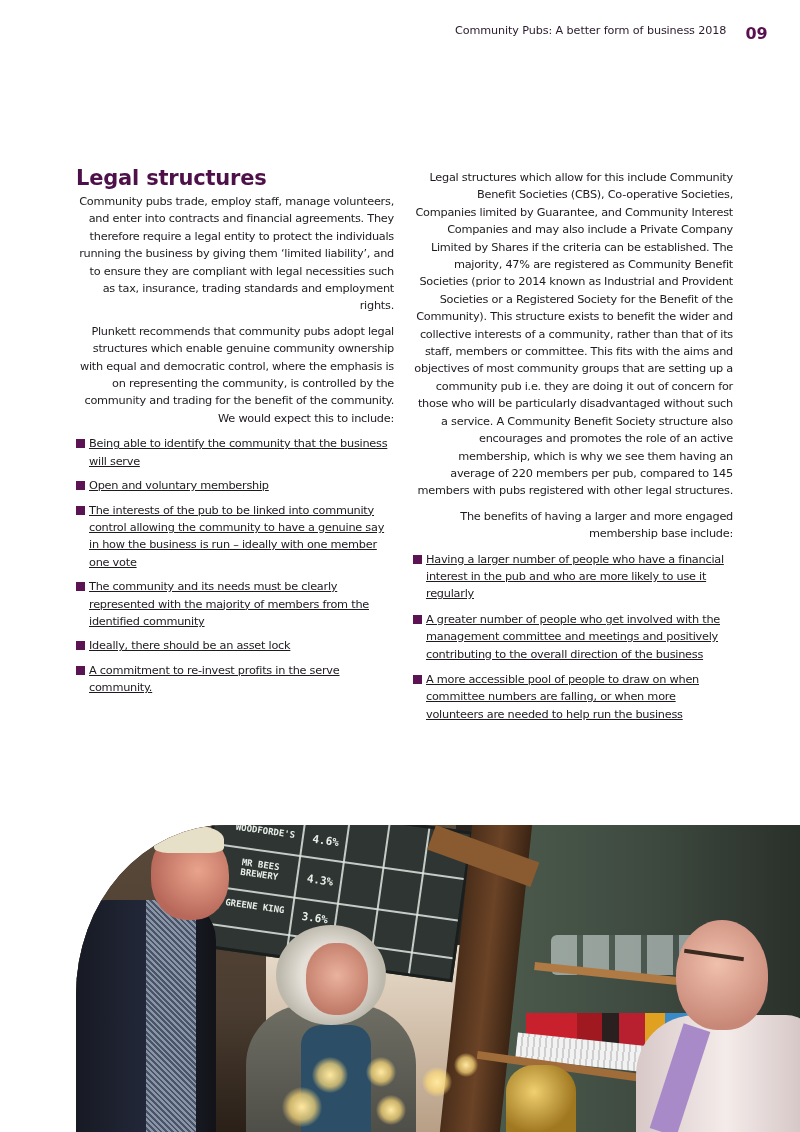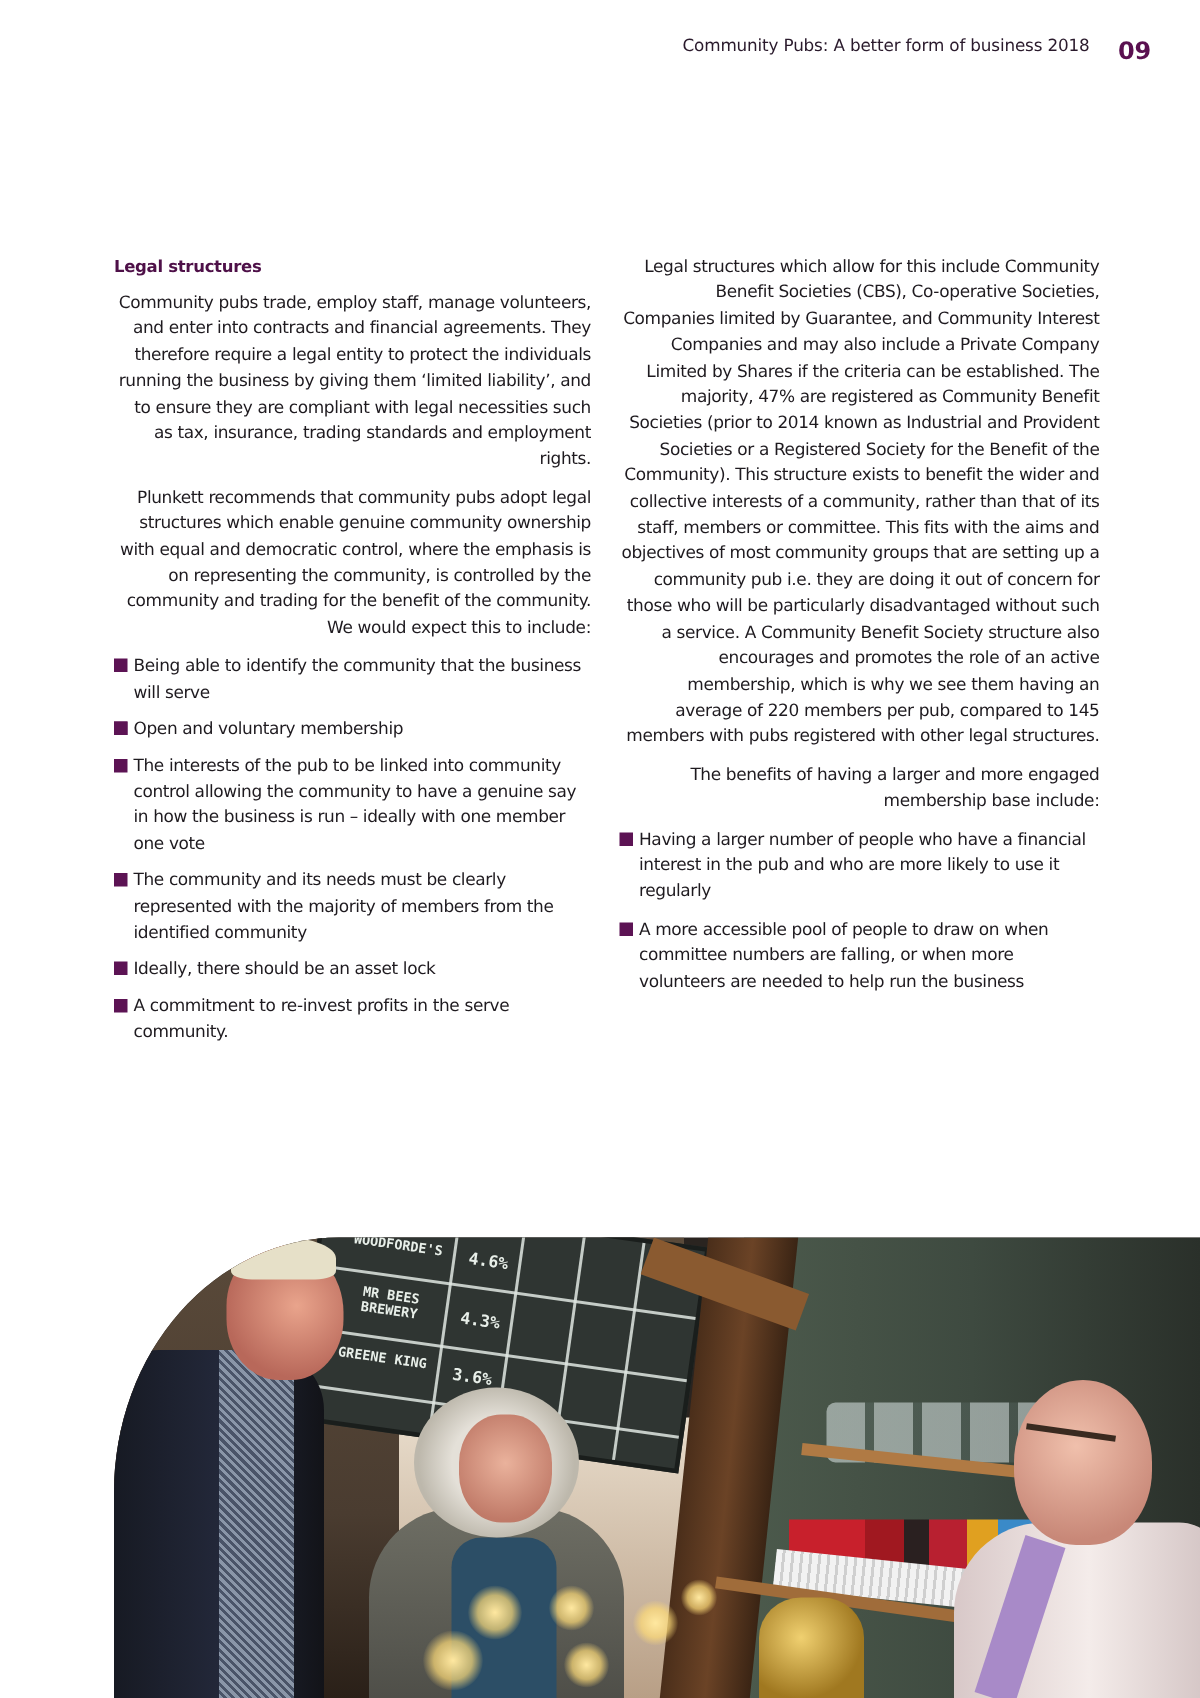--- a/index.html
+++ b/index.html
@@ -12,25 +12,25 @@
       display: flex; align-items: flex-start; margin-left: 12px;
     }
     .running-header .title { white-space: nowrap; }
     .running-header .page-no { margin-left: 19px; font-weight: bold; color: #5a1050; font-size: 16px; }
 
     .col { position: absolute; top: 168px; width: 318px; font-size: 11.3px; line-height: 17.4px; letter-spacing: -0.25px; }
     .col-left { left: 76px; }
     .col-right { left: 413px; top: 169px; width: 320px; }
 
     h2.section-heading {
-      font-size: 11px; font-weight: bold; color: #4e1048; line-height: 20px; margin-bottom: 5px; letter-spacing: -0.2px;
+      font-size: 21px; font-weight: bold; color: #4e1048; line-height: 20px; margin-bottom: 5px; letter-spacing: -0.2px;
     }
     p.para { margin-bottom: 8px; text-align: right; }
     ul.bullets { list-style: none; }
-    ul.bullets li { position: relative; padding-left: 13px; margin-bottom: 7px; }
+    ul.bullets li { position: relative; padding-left: 13px; margin-bottom: 7px; text-decoration: underline; }
     ul.bullets li .bullet-mark {
       position: absolute; left: 0; top: 4px; width: 9px; height: 9px; background: #5c1354;
     }
     .col-right ul.bullets li { margin-bottom: 8px; }
 
     .photo {
       position: absolute; left: 76px; top: 825px; width: 724px; height: 307px;
       border-top-left-radius: 150px 170px; overflow: hidden;
       background: #2a2420;
     }
@@ -84,20 +84,21 @@
     <li><span class="bullet-mark"></span><span>Ideally, there should be an asset lock</span></li>
     <li><span class="bullet-mark"></span><span>A commitment to re-invest profits in the serve community.</span></li>
   </ul>
 </section>
 
 <section class="col col-right">
   <p class="para">Legal structures which allow for this include Community Benefit Societies (CBS), Co-operative Societies, Companies limited by Guarantee, and Community Interest Companies and may also include a Private Company Limited by Shares if the criteria can be established. The majority, 47% are registered as Community Benefit Societies (prior to 2014 known as Industrial and Provident Societies or a Registered Society for the Benefit of the Community). This structure exists to benefit the wider and collective interests of a community, rather than that of its staff, members or committee. This fits with the aims and objectives of most community groups that are setting up a community pub i.e. they are doing it out of concern for those who will be particularly disadvantaged without such a service. A Community Benefit Society structure also encourages and promotes the role of an active membership, which is why we see them having an average of 220 members per pub, compared to 145 members with pubs registered with other legal structures.</p>
   <p class="para">The benefits of having a larger and more engaged membership base include:</p>
   <ul class="bullets">
     <li><span class="bullet-mark"></span><span>Having a larger number of people who have a financial interest in the pub and who are more likely to use it regularly</span></li>
+    <li><span class="bullet-mark"></span><span>A greater number of people who get involved with the management committee and meetings and positively contributing to the overall direction of the business</span></li>
     <li><span class="bullet-mark"></span><span>A more accessible pool of people to draw on when committee numbers are falling, or when more volunteers are needed to help run the business</span></li>
   </ul>
 </section>
 
 <figure class="photo" aria-label="Three people laughing at a community pub bar in front of a beer chalkboard">
   <div class="layer bg-left"></div>
   <div class="layer wall-cream"></div>
   <div class="layer bg-right"></div>
   <div class="layer chalkboard">
     <div class="chalk-line" style="left:0;right:0;top:44px;height:2px;"></div>

